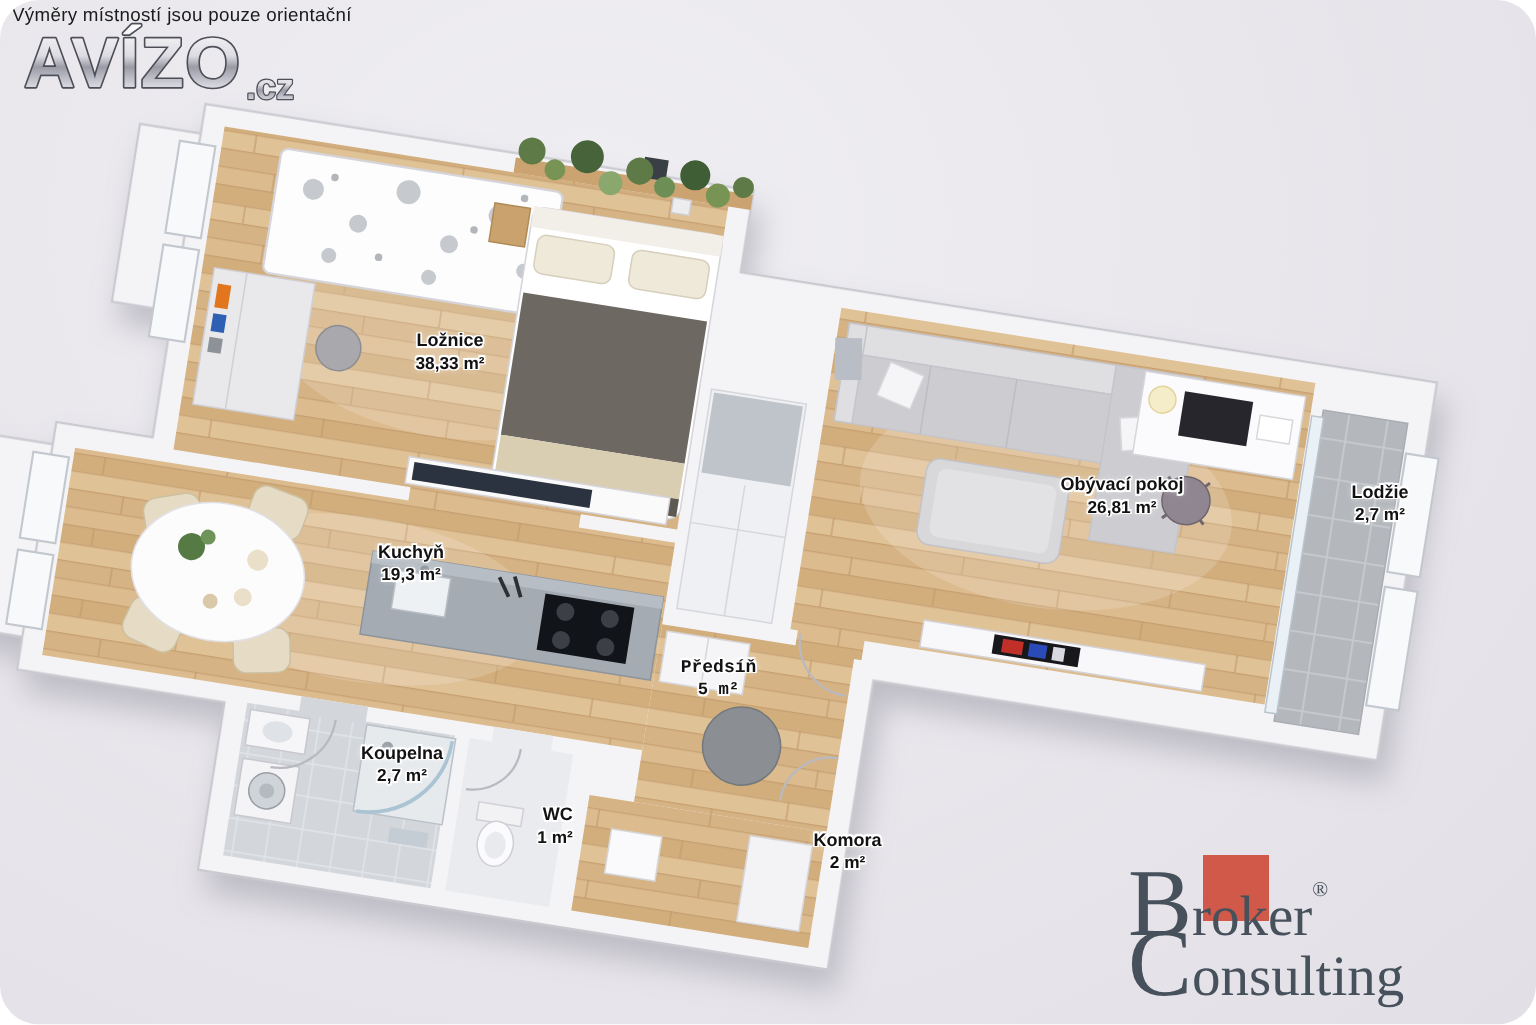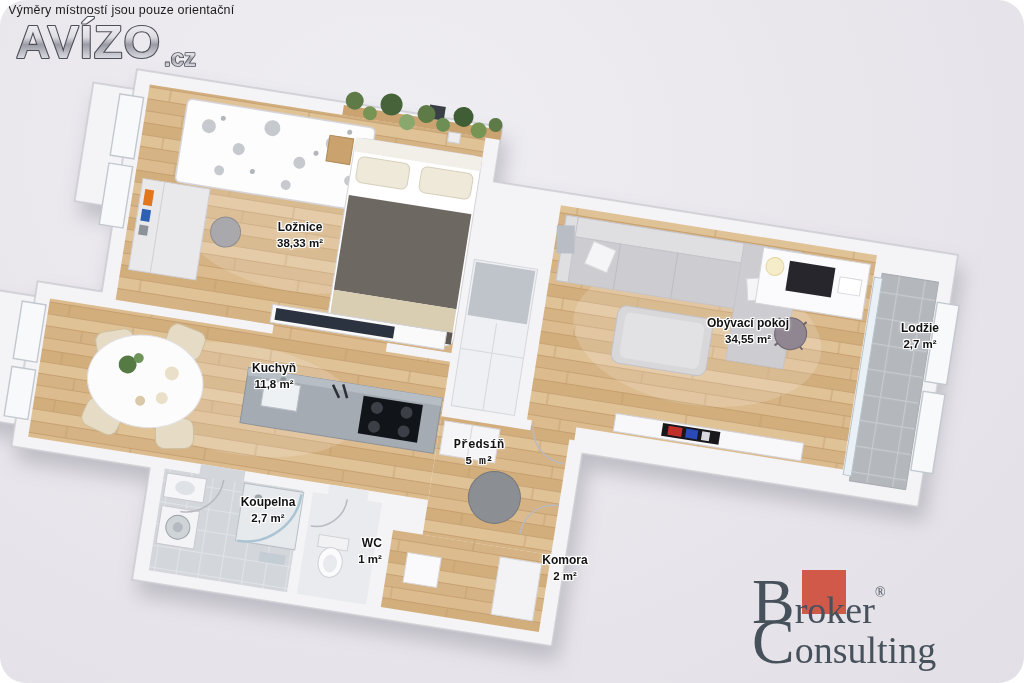--- a/index.html
+++ b/index.html
@@ -293,29 +293,29 @@
     <text x="4" y="45" font-family="Liberation Sans, sans-serif" font-size="47" font-weight="bold" letter-spacing="1" fill="url(#silver)" stroke="#4e4e58" stroke-width="2.2" stroke-linejoin="round" paint-order="stroke">AVÍZO</text>
     <text x="152" y="53" font-family="Liberation Sans, sans-serif" font-size="24" font-weight="bold" fill="url(#silver)" stroke="#4e4e58" stroke-width="1.6" stroke-linejoin="round" paint-order="stroke">.cz</text>
   </svg>
 
   <div class="room-label" style="left:300px; top:235px;">
     <div class="rl-name">Ložnice</div>
     <div class="rl-area">38,33 m²</div>
   </div>
   <div class="room-label" style="left:748px; top:331px;">
     <div class="rl-name">Obývací pokoj</div>
-    <div class="rl-area">34,55 m²</div>
+    <div class="rl-area">26,81 m²</div>
   </div>
   <div class="room-label" style="left:920px; top:336px;">
     <div class="rl-name">Lodžie</div>
     <div class="rl-area">2,7 m²</div>
   </div>
   <div class="room-label" style="left:274px; top:376px;">
     <div class="rl-name">Kuchyň</div>
-    <div class="rl-area">11,8 m²</div>
+    <div class="rl-area">19,3 m²</div>
   </div>
   <div class="room-label" style="left:479px; top:453px;font-family:Liberation Mono, monospace;">
     <div class="rl-name">Předsíň</div>
     <div class="rl-area">5 m²</div>
   </div>
   <div class="room-label" style="left:268px; top:510px;">
     <div class="rl-name">Koupelna</div>
     <div class="rl-area">2,7 m²</div>
   </div>
   <div class="room-label" style="left:370px; top:551px;text-align:right;">

